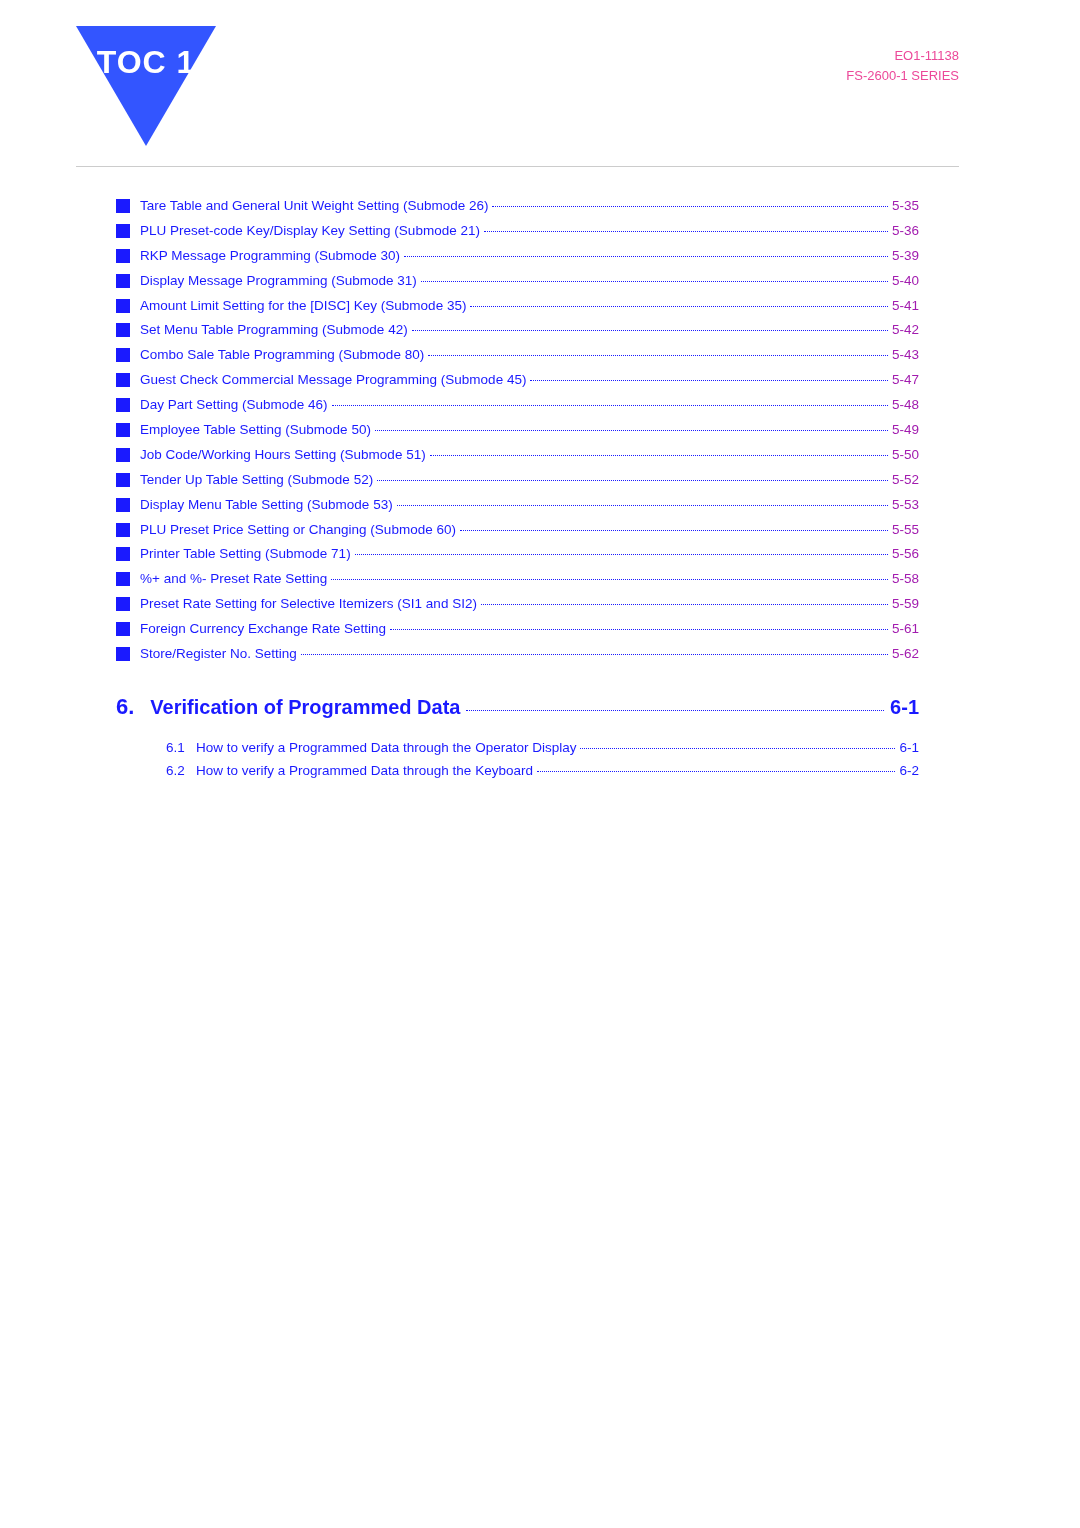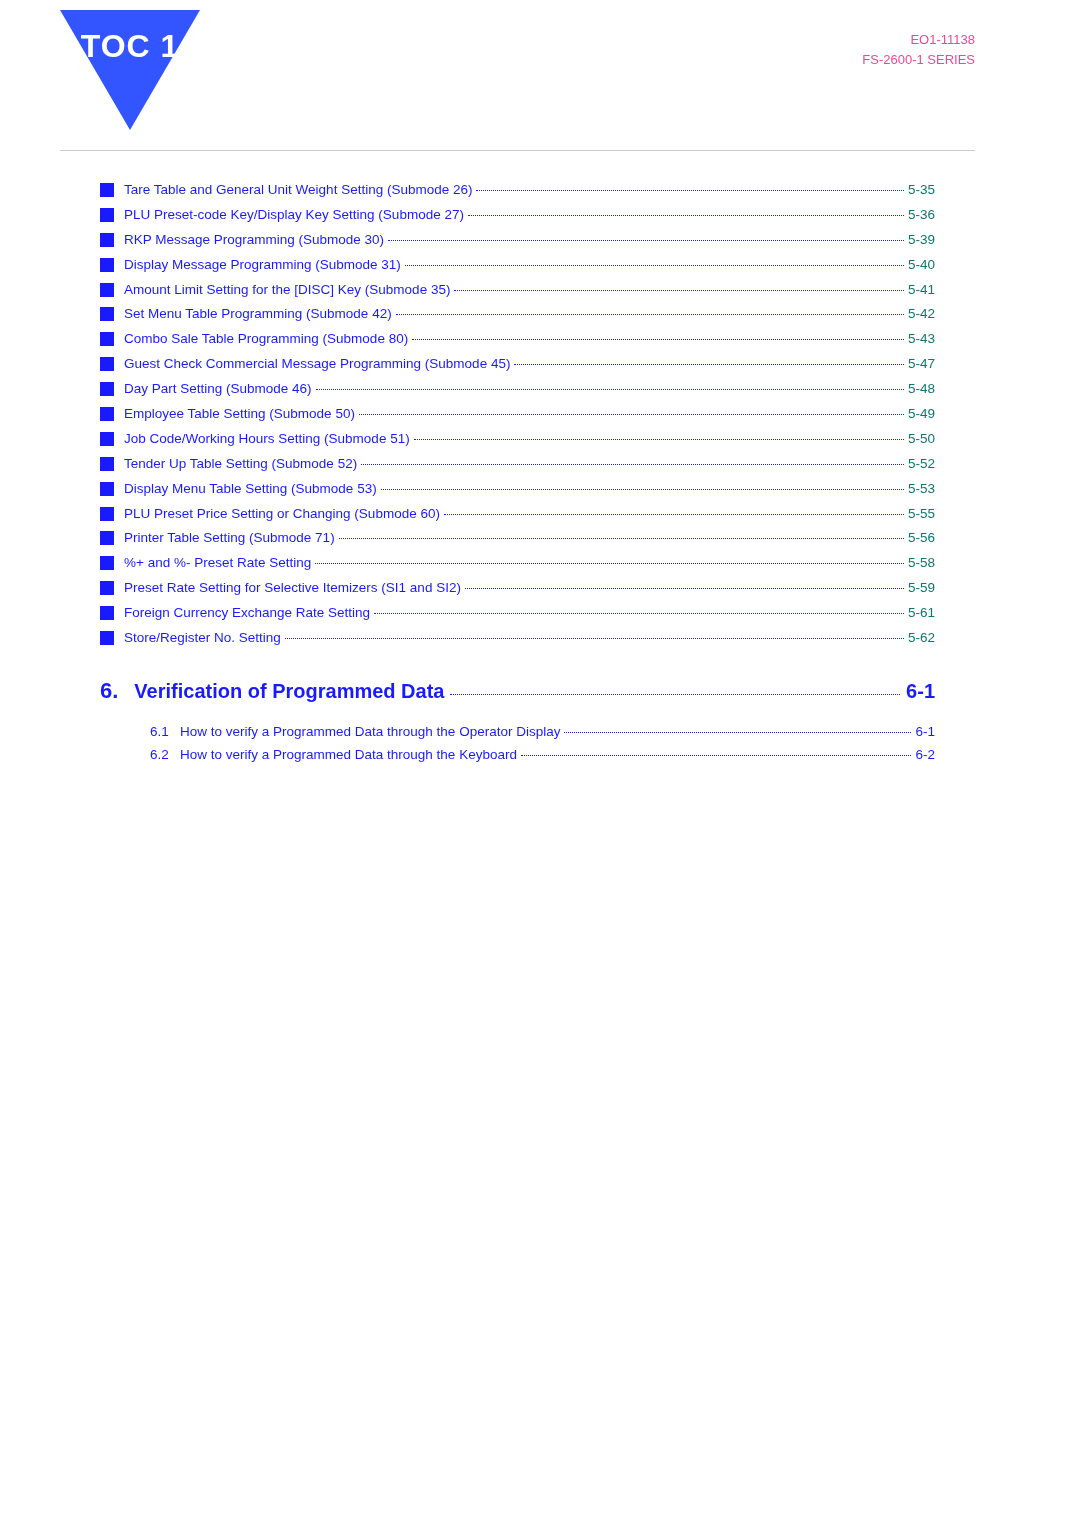--- a/index.html
+++ b/index.html
@@ -15,21 +15,21 @@
       min-height: 1528px;
       position: relative;
       color: #1a1aff;
     }
 
     .page-container {
       width: 1035px;
       min-height: 1528px;
       background: #ffffff;
       position: relative;
-      padding: 0;
+      padding: 16px;
     }
 
     
     .header {
       display: flex;
       justify-content: space-between;
       align-items: flex-start;
       padding: 0 60px;
       padding-top: 10px;
       height: 150px;
@@ -121,21 +121,21 @@
     .toc-dots {
       flex: 1;
       border-bottom: 1px dotted #1a1aff;
       margin: 0 4px;
       position: relative;
       top: -3px;
       min-width: 20px;
     }
 
     .toc-page {
-      color: #0f766e;
+      color: #a21caf;
       font-size: 13.5px;
       white-space: nowrap;
     }
 
     
     .section-header {
       display: flex;
       align-items: baseline;
       margin-top: 30px;
       margin-bottom: 20px;
@@ -253,21 +253,21 @@
           <span class="toc-bullet"></span>
           <span class="toc-item-text">
             <span class="toc-item-label">Tare Table and General Unit Weight Setting (Submode 26)</span>
             <span class="toc-dots"></span>
             <span class="toc-page">5-35</span>
           </span>
         </li>
         <li class="toc-item">
           <span class="toc-bullet"></span>
           <span class="toc-item-text">
-            <span class="toc-item-label">PLU Preset-code Key/Display Key Setting (Submode 27)</span>
+            <span class="toc-item-label">PLU Preset-code Key/Display Key Setting (Submode 21)</span>
             <span class="toc-dots"></span>
             <span class="toc-page">5-36</span>
           </span>
         </li>
         <li class="toc-item">
           <span class="toc-bullet"></span>
           <span class="toc-item-text">
             <span class="toc-item-label">RKP Message Programming  (Submode 30)</span>
             <span class="toc-dots"></span>
             <span class="toc-page">5-39</span>

